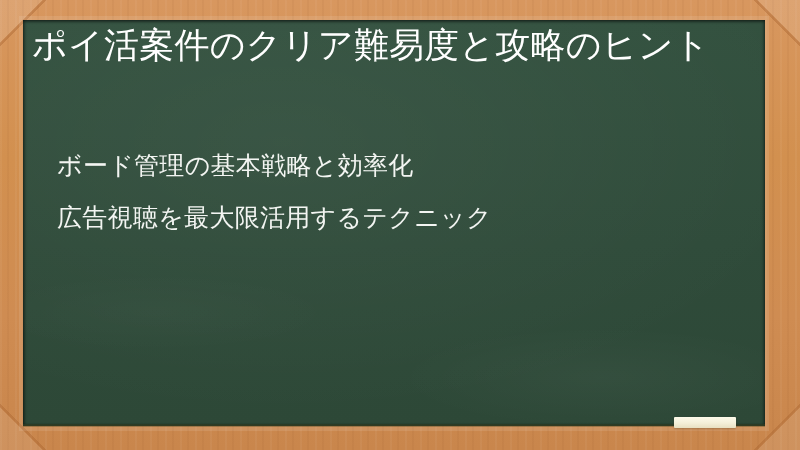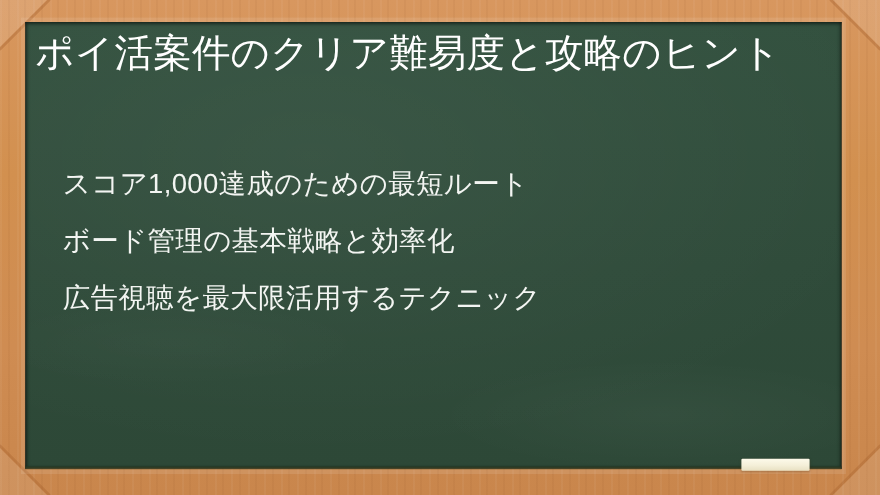--- a/index.html
+++ b/index.html
@@ -6,21 +6,21 @@
   html, body {
     margin: 0;
     padding: 0;
     background: #ffffff;
   }
   #slide {
     position: relative;
     width: 800px;
     height: 450px;
     overflow: hidden;
-    font-family: Liberation Sans, sans-serif;
+    font-family: Liberation Mono, monospace;
     background: #d0904f;
   }
 
   
   .frame {
     position: absolute;
     inset: 0;
     background:
       repeating-linear-gradient(
         90deg,
@@ -148,20 +148,19 @@
     <div class="miter miter-br"></div>
     <div class="frame-inner-lip"></div>
   </div>
 
   <div class="board"></div>
   <div class="board-bottom-shadow"></div>
 
   <div class="title">ポイ活案件のクリア難易度と攻略のヒント</div>
 
   <div class="bullets">
-    <div class="bullet-line">スコア1,000達成のための最短ルート</div>
     <div class="bullet-line">ボード管理の基本戦略と効率化</div>
     <div class="bullet-line">広告視聴を最大限活用するテクニック</div>
   </div>
 
   <div class="chalk"></div>
 
 </div>
 
 </body></html>

